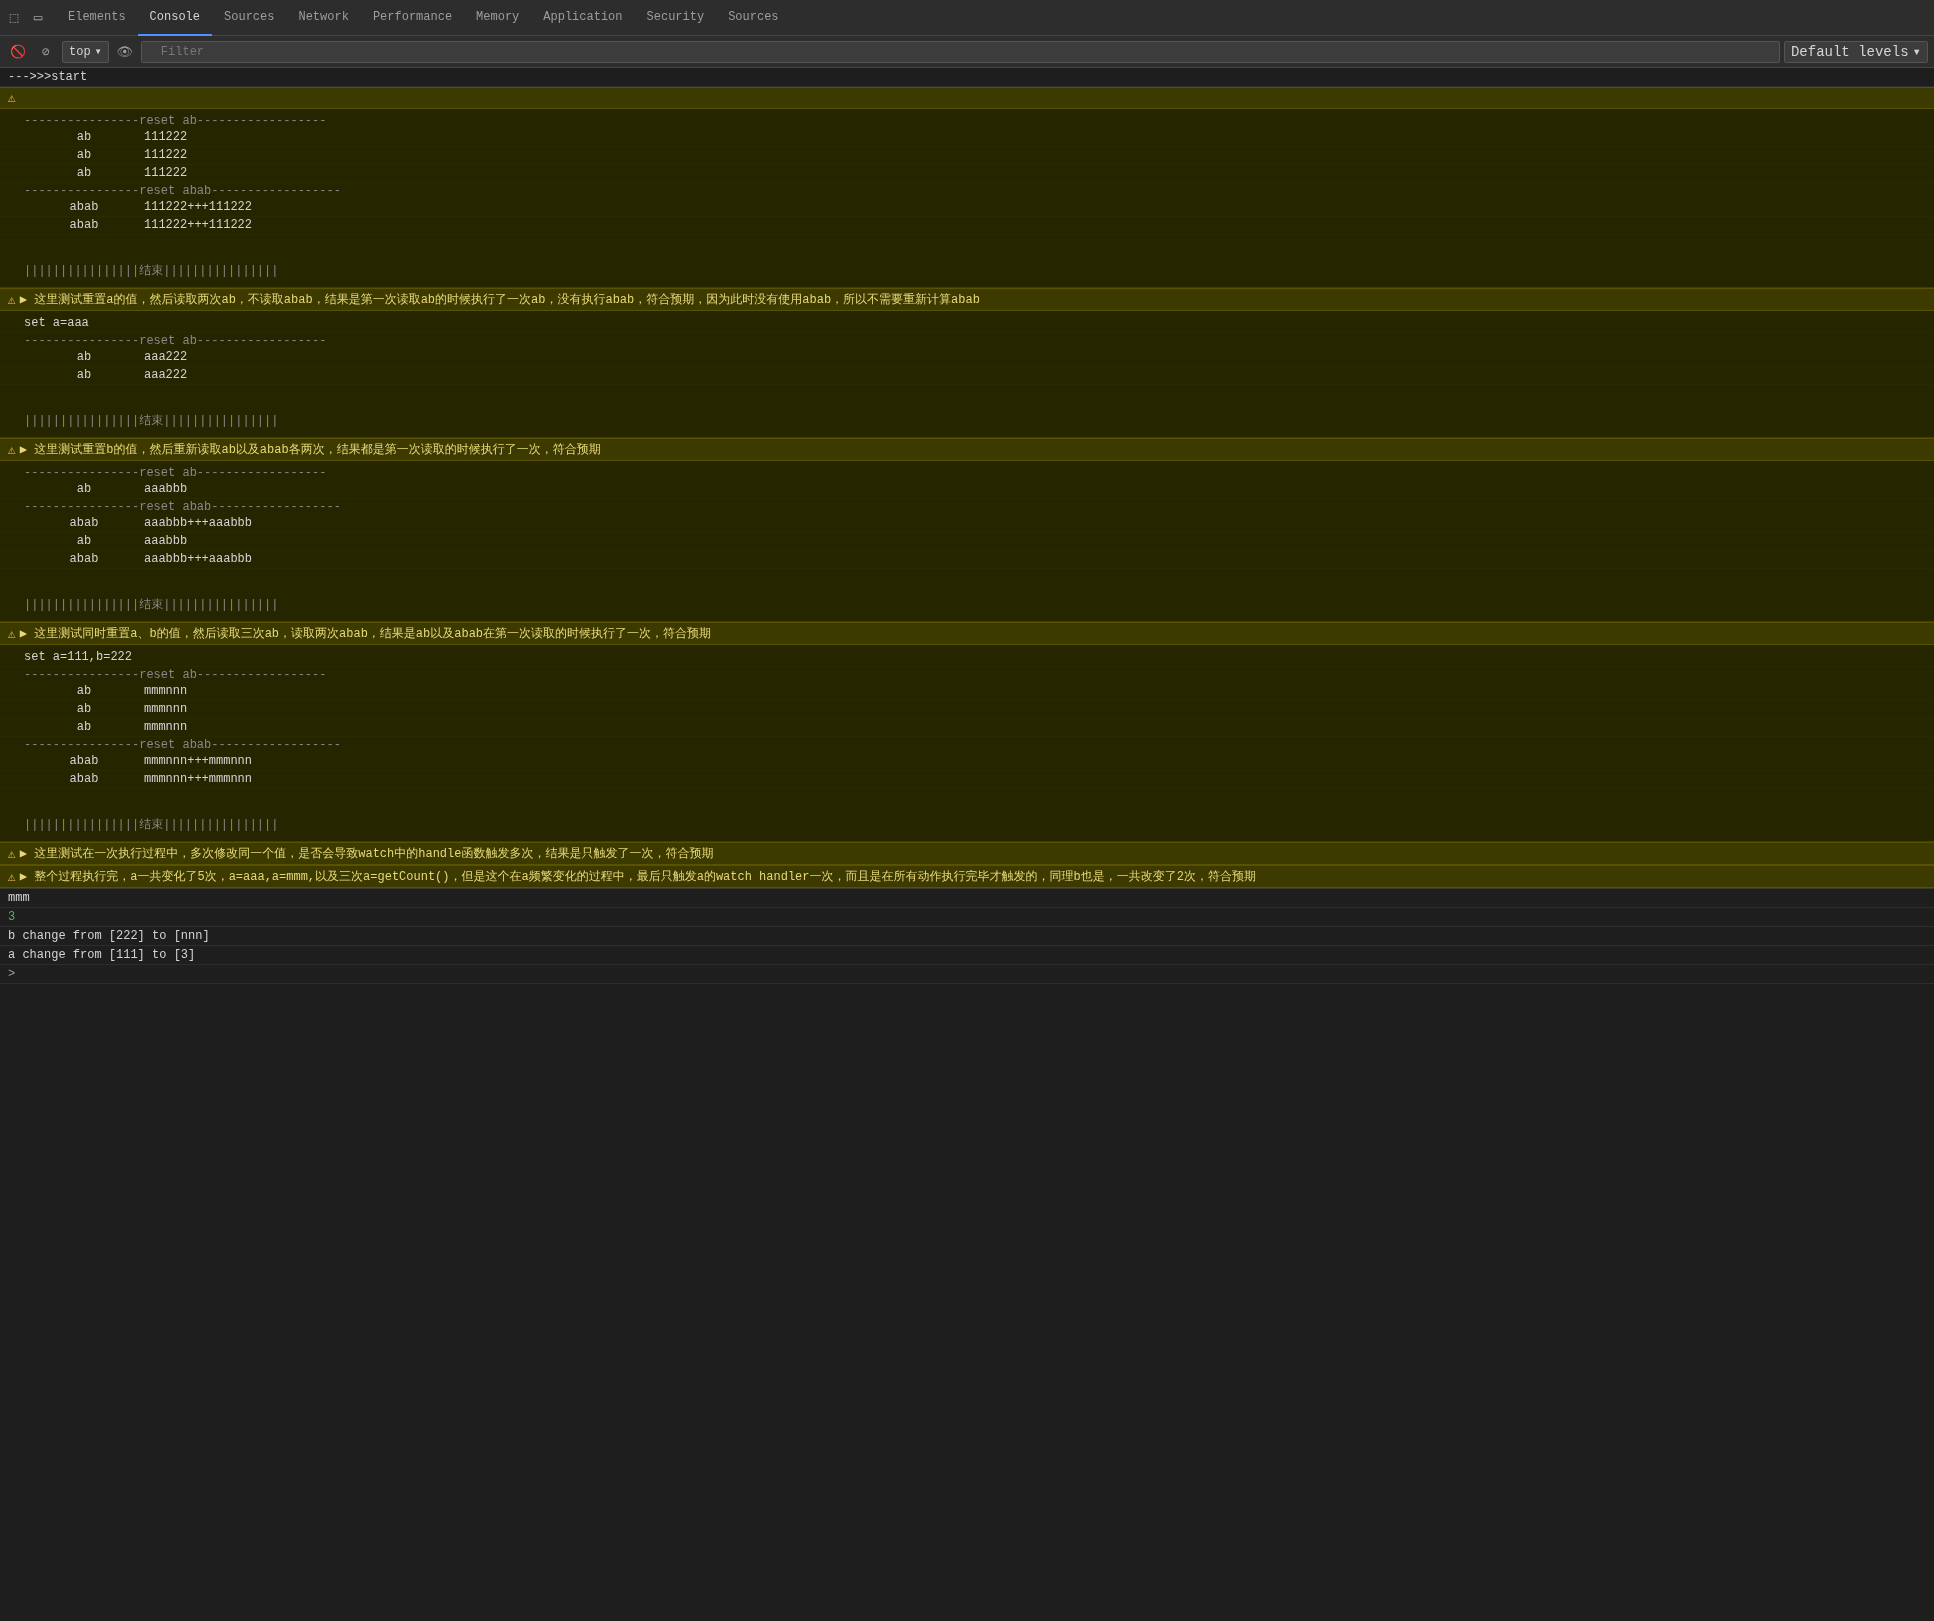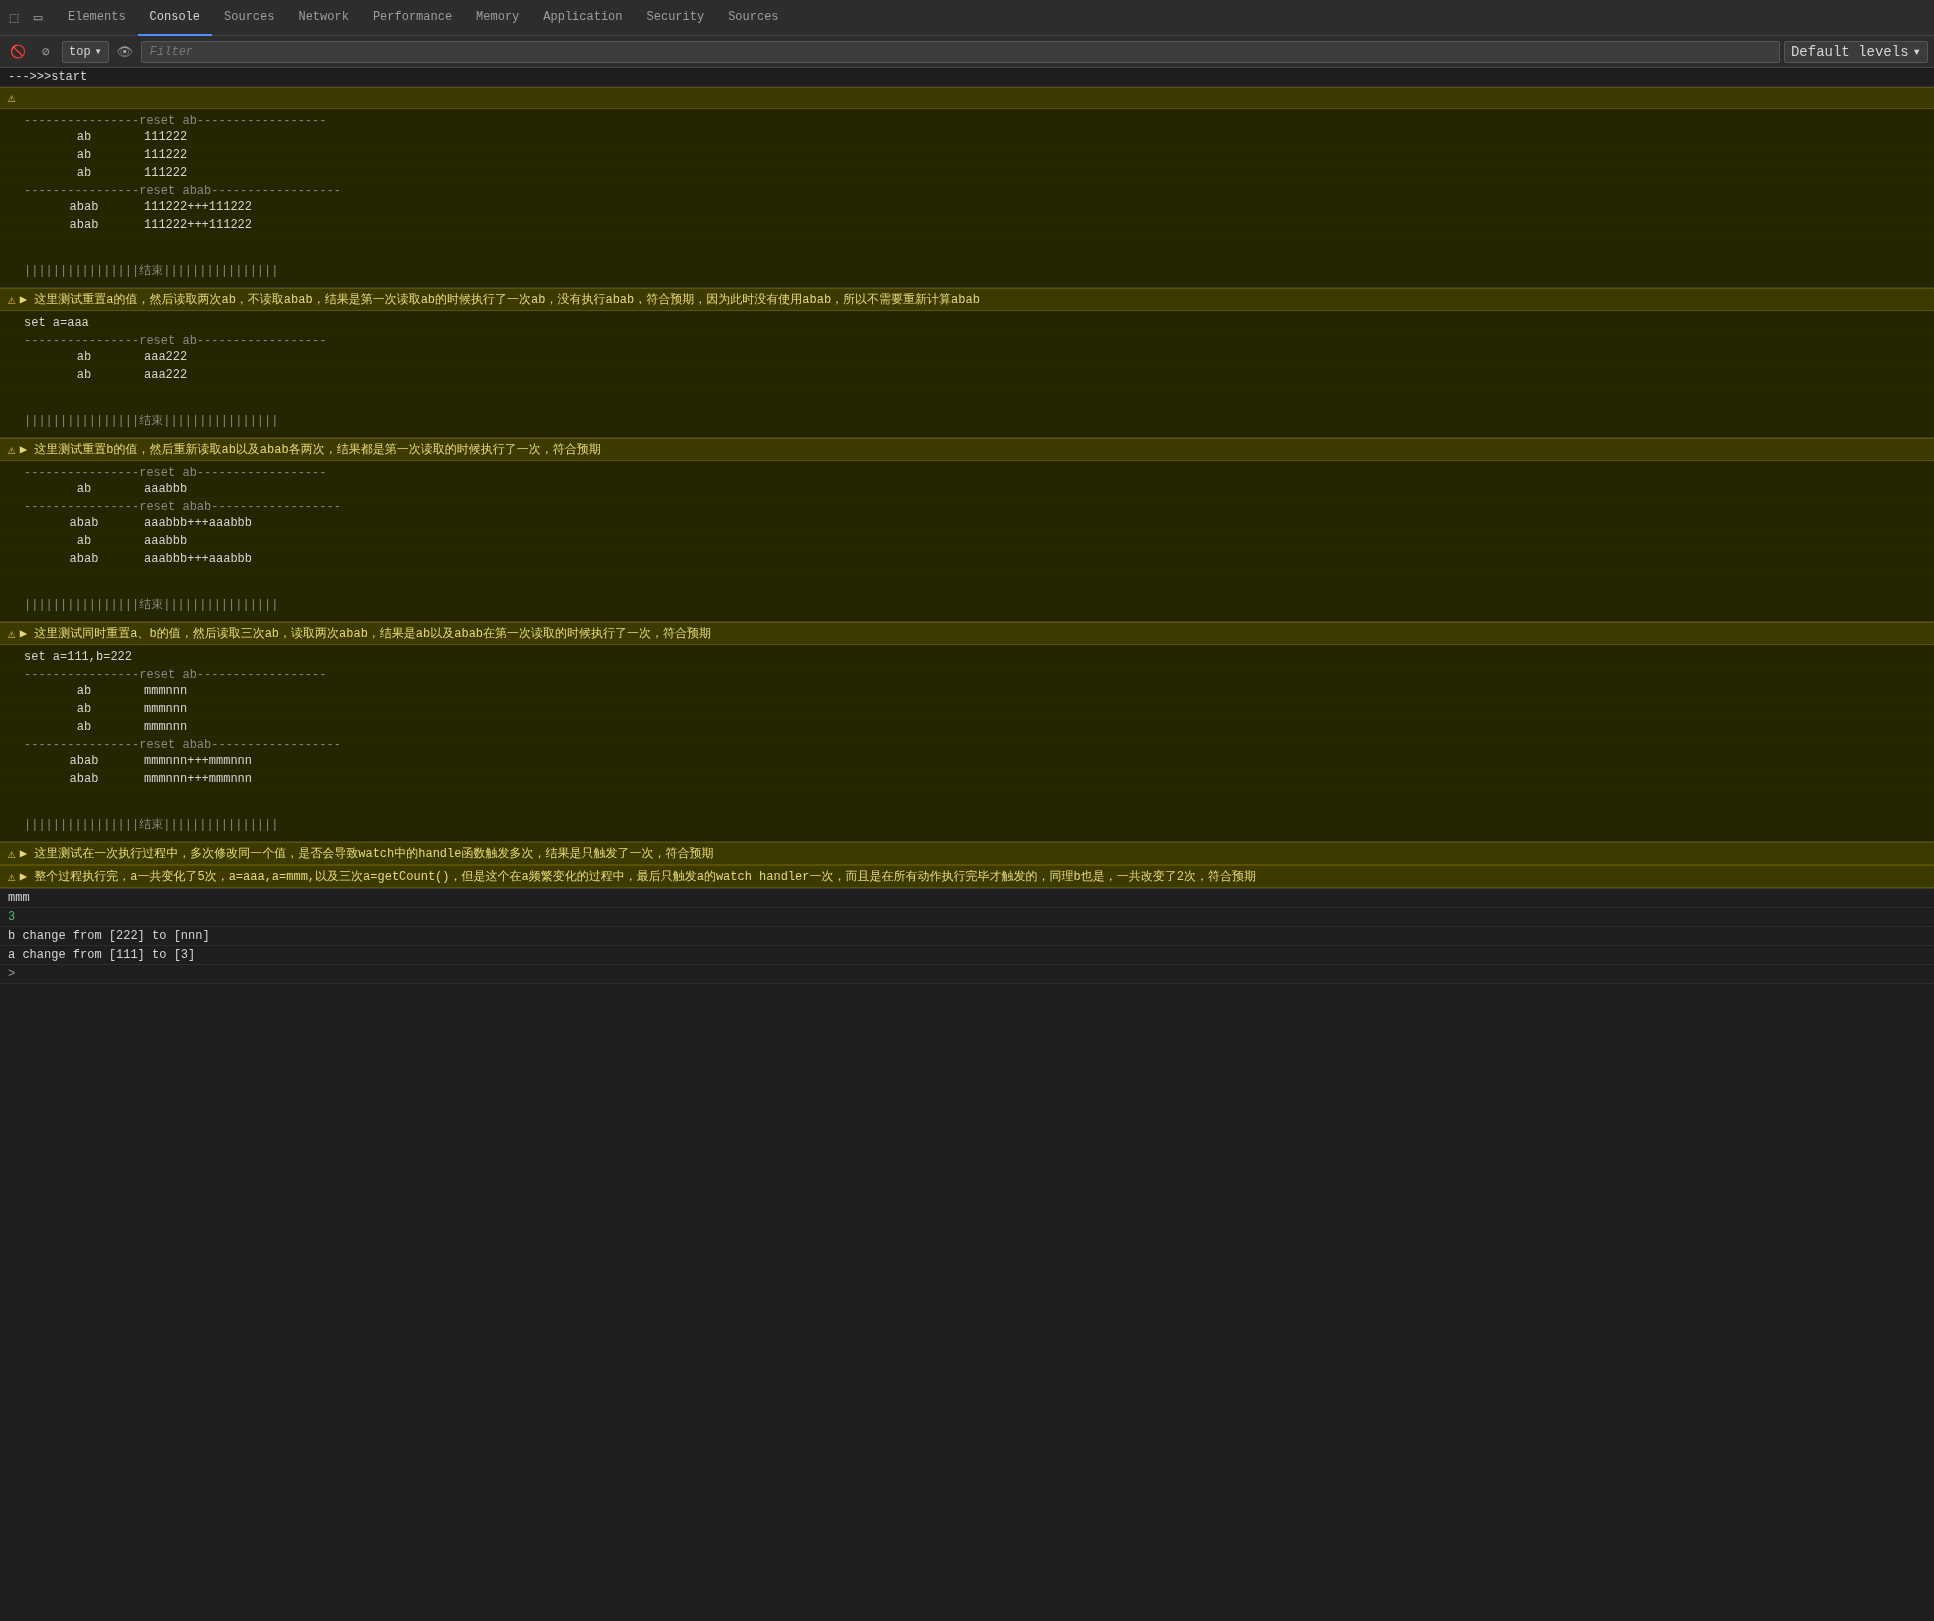--- a/index.html
+++ b/index.html
@@ -86,25 +86,24 @@
       font-size: 12px;
       gap: 4px;
     }
     .filter-input {
       flex: 1;
       height: 22px;
       background: #3c3c3c;
       border: 1px solid #555;
       color: #d4d4d4;
       font-size: 12px;
-      padding: 0 8px;
+      padding: 0 19px;
       outline: none;
       border-radius: 2px;
       font-family: inherit;
-      font-style: italic;
     }
     .filter-input::placeholder { color: #777; }
     .levels-selector {
       display: flex;
       align-items: center;
       background: #3c3c3c;
       border: 1px solid #555;
       height: 22px;
       padding: 0 6px;
       border-radius: 2px;

